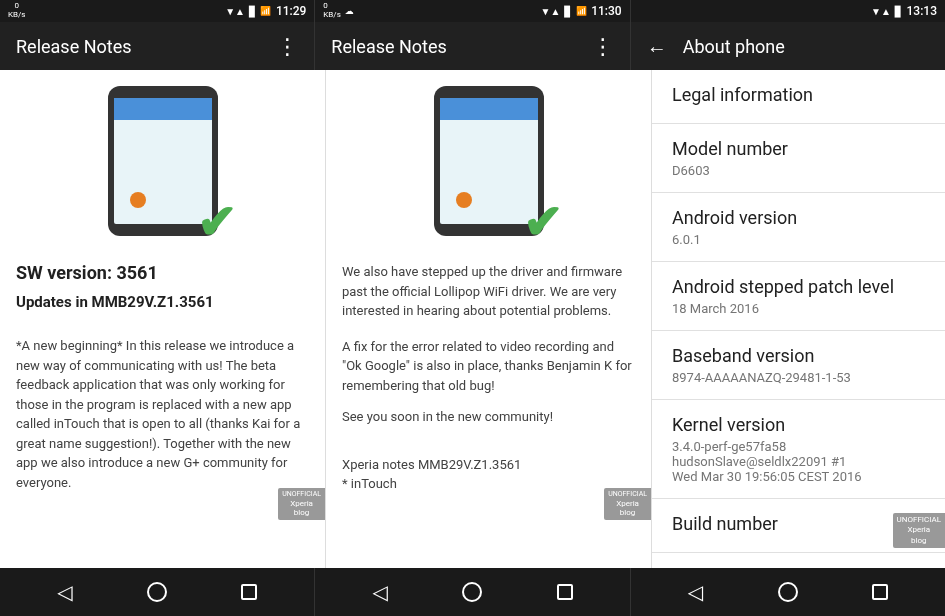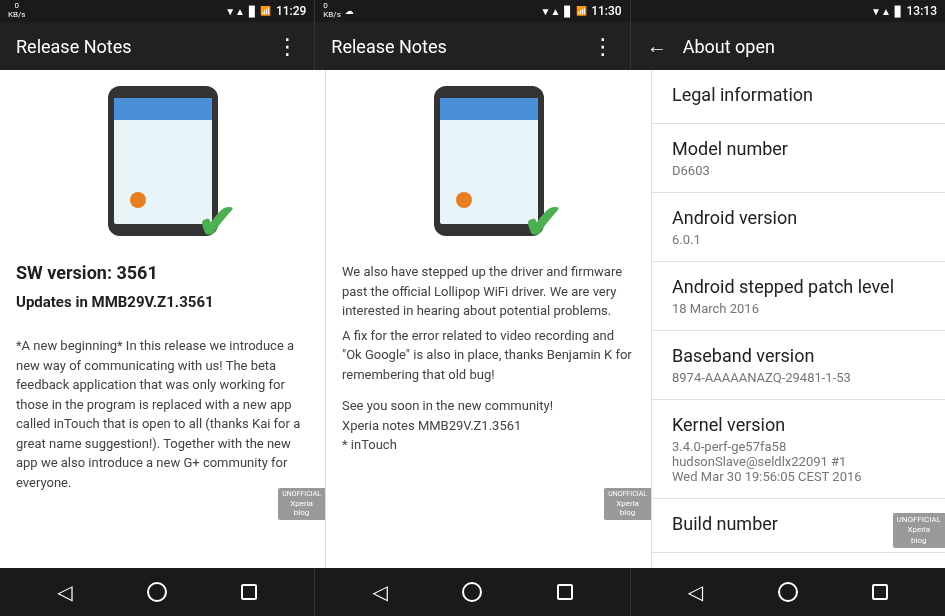--- a/index.html
+++ b/index.html
@@ -212,21 +212,21 @@
   <div class="app-bar">
     <span class="app-bar-title">Release Notes</span>
     <span class="app-bar-icon">⋮</span>
   </div>
   <div class="app-bar">
     <span class="app-bar-title">Release Notes</span>
     <span class="app-bar-icon">⋮</span>
   </div>
   <div class="app-bar">
     <span class="back-icon app-bar-icon">←</span>
-    <span class="app-bar-title">About open</span>
+    <span class="app-bar-title">About phone</span>
   </div>
 </div>
 
 <div class="main-content">
 
   <div class="panel">
     <div class="phone-container">
       <div class="phone-illustration">
         <div class="phone-body">
           <div class="phone-screen">
@@ -253,23 +253,23 @@
       <div class="phone-illustration">
         <div class="phone-body">
           <div class="phone-screen">
             <div class="phone-screen-bar"></div>
           </div>
           <div class="phone-orange-dot"></div>
         </div>
         <div class="checkmark-overlay">✔</div>
       </div>
     </div>
-    <div class="release-text" style="margin-bottom:5px">We also have stepped up the driver and firmware past the official Lollipop WiFi driver. We are very interested in hearing about potential problems.</div>
+    <div class="release-text" style="margin-bottom:16px">We also have stepped up the driver and firmware past the official Lollipop WiFi driver. We are very interested in hearing about potential problems.</div>
     <div class="release-text" style="margin-bottom:12px">A fix for the error related to video recording and "Ok Google" is also in place, thanks Benjamin K for remembering that old bug!</div>
-    <div class="release-text" style="margin-bottom:0">See you soon in the new community!</div>
+    <div class="release-text" style="margin-bottom:28px">See you soon in the new community!</div>
     <div class="release-text">Xperia notes MMB29V.Z1.3561</div>
     <div class="release-text">* inTouch</div>
     <div class="unofficial-badge">
       <div style="font-size:7px">UNOFFICIAL</div>
       <div>Xperia</div>
       <div>blog</div>
     </div>
   </div>
 
   <div class="about-panel">

